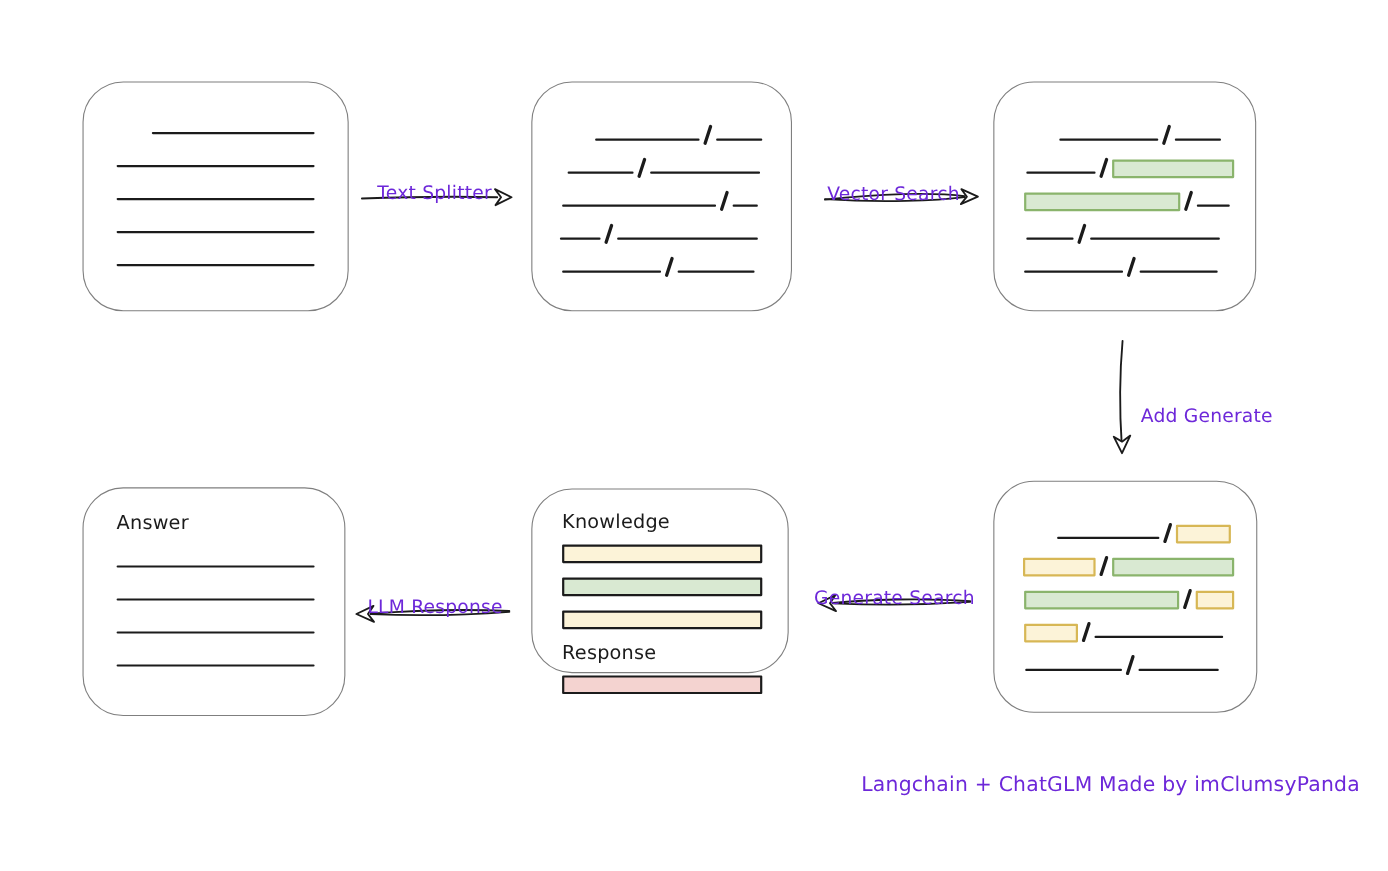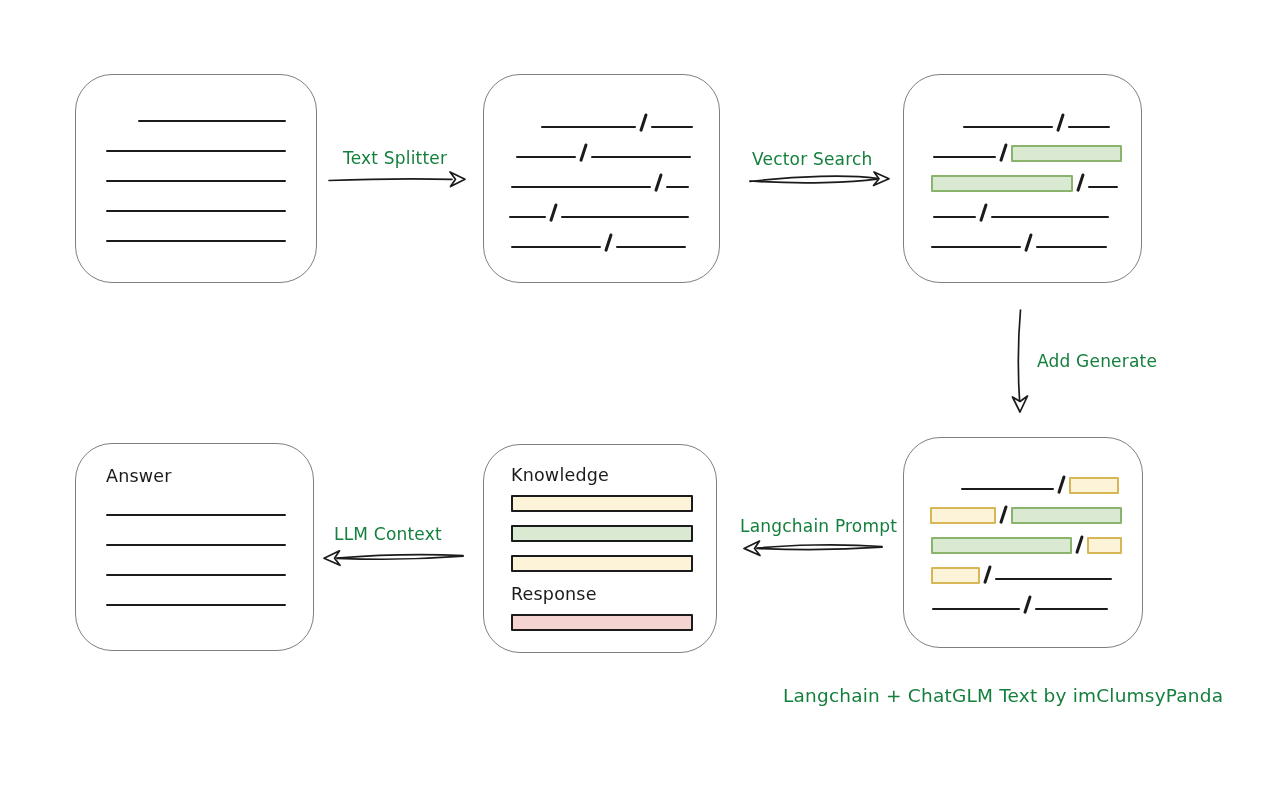--- a/index.html
+++ b/index.html
@@ -7,21 +7,21 @@
        font-family:"DejaVu Sans","Liberation Sans",sans-serif;color:#1b1b1b;}
   .canvas{position:relative;width:1262px;height:792px;background:#fff;}
 
   
   .box{position:absolute;background:#fff;border:1.5px solid var(--box-border,#7f7f7f);
        border-radius:37px;box-sizing:border-box;}
   #box-source {left:75px; top:74px; width:242px;height:209px;padding:22px 0 0 30px;}
   #box-split  {left:483px;top:74px; width:237px;height:209px;padding:28px 0 0 22px;}
   #box-vector {left:903px;top:74px; width:239px;height:209px;padding:28px 0 0 22px;}
   #box-context{left:903px;top:437px;width:240px;height:211px;padding:27px 0 0 22px;}
-  #box-prompt {left:483px;top:444px;width:234px;height:209px;padding:20px 0 0 27px;}
+  #box-prompt {left:483px;top:444px;width:234px;height:168px;padding:20px 0 0 27px;}
   #box-answer {left:75px; top:443px;width:239px;height:208px;padding:22px 0 12px 30px;}
 
   
   .seg-row{display:flex;align-items:flex-end;height:30px;}
   .seg-line{height:2px;background:var(--line,#1b1b1b);margin-bottom:5px;border-radius:1px;}
   .seg-slash{width:2.5px;height:19px;background:var(--line,#1b1b1b);border-radius:1.5px;
              transform:rotate(18deg);margin:0 6px 1px 6px;}
   .seg-chip{height:13px;border:2px solid;margin-bottom:1px;border-radius:1px;}
   .chip-green {background:var(--green-fill,#d9e9d2); border-color:var(--green-stroke,#8ab46c);}
   .chip-yellow{background:var(--yellow-fill,#fcf3d8);border-color:var(--yellow-stroke,#d7b755);}
@@ -31,21 +31,21 @@
   .box-label{font-size:17.5px;line-height:21px;color:#1b1b1b;letter-spacing:.2px;}
   .bar-stack{display:flex;flex-direction:column;gap:13px;margin-top:9px;}
   .bar{width:178px;height:13px;border:2px solid;border-radius:1px;}
   #question-label{margin-top:12px;}
 
   
   #answer-rows{margin-top:4px;}
 
   
   .lbl{position:absolute;font-size:17px;line-height:21px;white-space:nowrap;
-       color:#15803d;letter-spacing:.2px;}
+       color:#6d28d9;letter-spacing:.2px;margin-top:18px;}
   #lbl-text-splitter  {left:343px; top:148px;}
   #lbl-vector-search  {left:752px; top:149px;}
   #lbl-add-context    {left:1037px;top:351px;}
   #lbl-generate-prompt{left:740px; top:516px;}
   #lbl-llm-response   {left:334px; top:524px;}
   #lbl-attribution    {left:783px; top:685px;font-size:18.5px;}
 
   .arrow{position:absolute;}
   .arrow path{stroke:var(--line,#1b1b1b);stroke-width:1.7;fill:none;
               stroke-linecap:round;stroke-linejoin:round;}
@@ -221,18 +221,18 @@
 
   <svg class="arrow" style="left:320px;top:546px;" width="146" height="24">
     <path d="M143,9.5 C98,7.5 48,9.5 17,12"></path>
     <path d="M143,10.2 C94,14 46,13.5 17,12.3"></path>
     <path class="head" d="M19.5,4.8 L4,12.2 L20,19.3 L14.5,12.2 Z"></path>
   </svg>
 
   <div class="lbl" id="lbl-text-splitter">Text Splitter</div>
   <div class="lbl" id="lbl-vector-search">Vector Search</div>
   <div class="lbl" id="lbl-add-context">Add Generate</div>
-  <div class="lbl" id="lbl-generate-prompt">Langchain Prompt</div>
-  <div class="lbl" id="lbl-llm-response">LLM Context</div>
-
-  <div class="lbl" id="lbl-attribution">Langchain + ChatGLM Text by imClumsyPanda</div>
+  <div class="lbl" id="lbl-generate-prompt">Generate Search</div>
+  <div class="lbl" id="lbl-llm-response">LLM Response</div>
+
+  <div class="lbl" id="lbl-attribution">Langchain + ChatGLM Made by imClumsyPanda</div>
 
 </div>
 
 </body></html>

